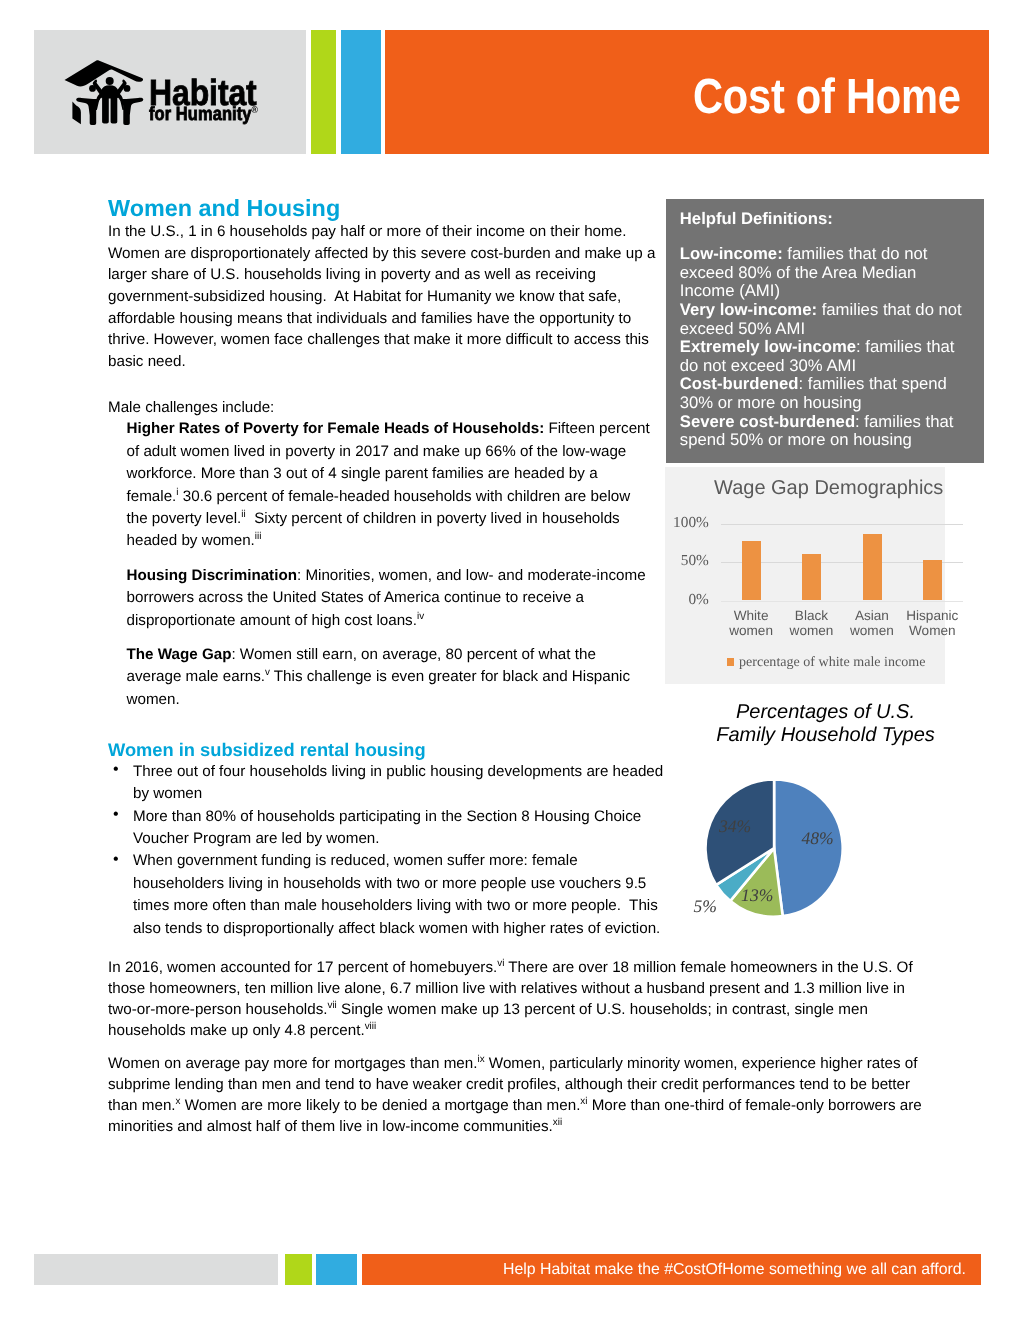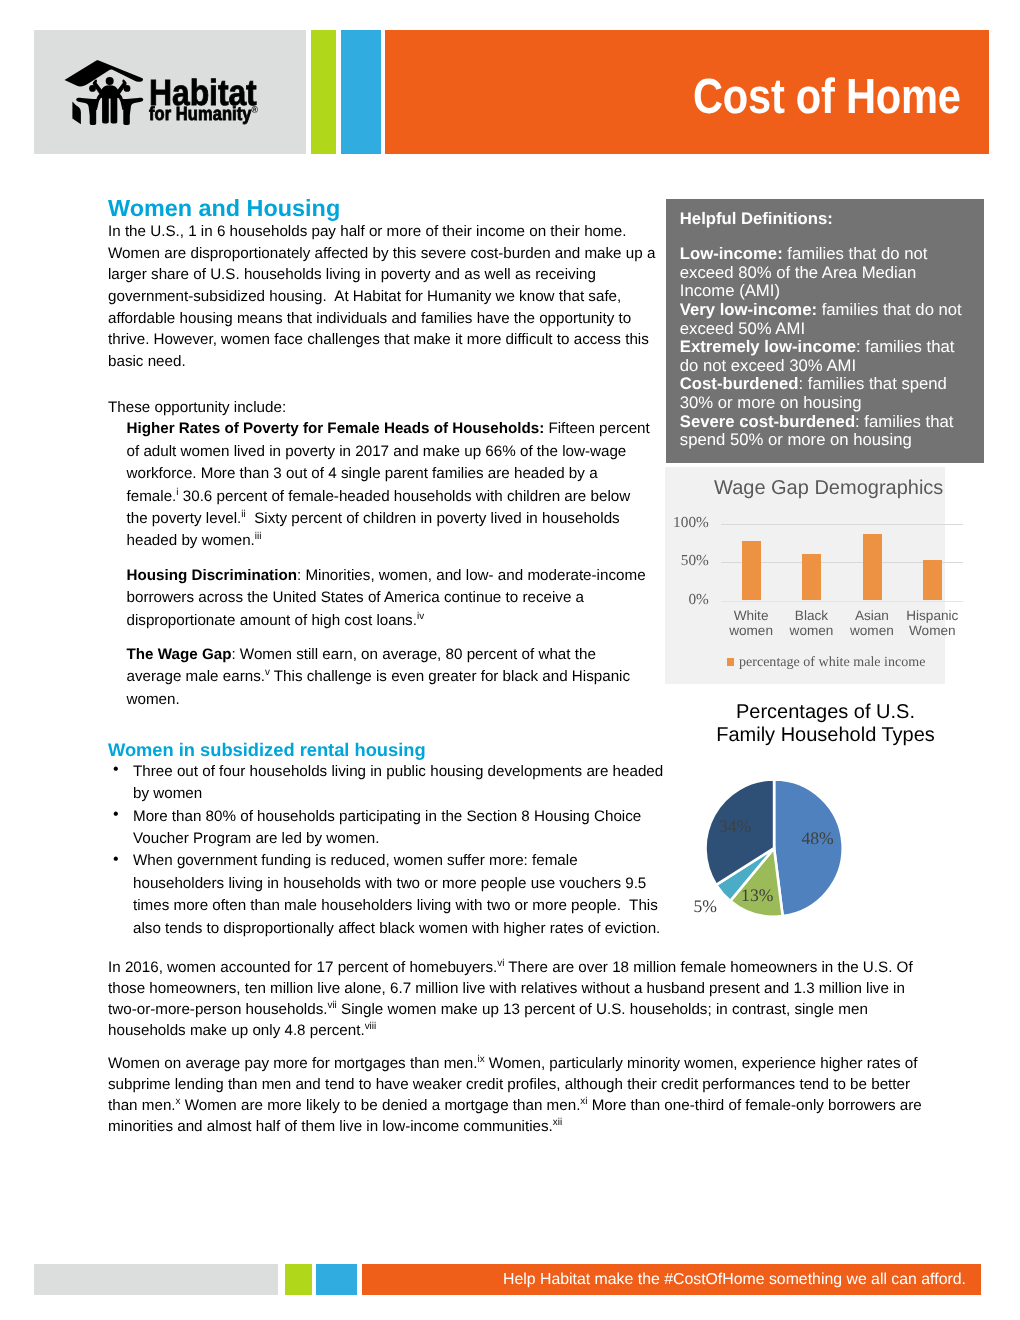--- a/index.html
+++ b/index.html
@@ -58,34 +58,34 @@
   #barpanel{left:665px;top:467px;width:280px;height:217px;background:#f1f1f1;}
   #bar-title{position:absolute;left:49px;width:229.4px;top:10.5px;text-align:center;font-size:20px;color:#595959;line-height:1;}
   .gridline{position:absolute;height:1px;background:#d9d9d9;left:55.7px;width:242.3px;}
   .ytl{position:absolute;left:0;width:43.8px;font-family:"Liberation Serif",serif;font-size:15.3px;color:#595959;text-align:right;white-space:nowrap;}
   .bar{position:absolute;background:#ed9242;}
   .xtl{position:absolute;text-align:center;font-size:13.6px;color:#595959;line-height:15.5px;}
   #bar-legend{position:absolute;left:61.7px;top:188px;text-align:left;font-family:"Liberation Serif",serif;font-size:14.05px;color:#595959;line-height:1;white-space:nowrap;}
   #bar-legend .swatch{display:inline-block;width:7.6px;height:7.8px;background:#ed9242;margin-right:4.7px;vertical-align:0px;}
 
   
-  #piewrap{left:660px;top:698px;width:330px;height:240px;}
+  #piewrap{left:660px;top:698px;width:330px;height:240px;font-style:italic;}
   #pie-title{position:absolute;left:8px;width:315px;top:2.5px;text-align:center;font-size:20px;color:#000;line-height:23.9px;}
   #pie-svg{position:absolute;left:44px;top:80.1px;}
   .pielbl{position:absolute;font-family:"Liberation Serif",serif;color:#404040;font-size:17.6px;line-height:1;white-space:nowrap;}
   #pl0{left:141.4px;top:132px;}
   #pl1{left:81.1px;top:189.3px;}
   #pl2{left:33.5px;top:200.3px;}
   #pl3{left:59px;top:120.3px;}
   #pie-legend{position:absolute;left:238.4px;top:67.9px;width:92px;font-size:14.8px;color:#595959;line-height:16.8px;}
   .lgitem{position:relative;}
   .lgsw{position:absolute;left:-9.9px;top:4.4px;width:4.8px;height:5.2px;}
 
   
-  #footer{left:34px;top:1254px;width:947px;height:31px;margin-top:10px;}
+  #footer{left:34px;top:1254px;width:947px;height:31px;}
   #ft-gray{position:absolute;left:0;top:0;width:244px;height:31px;background:#dcdddd;}
   #ft-green{position:absolute;left:250.5px;top:0;width:27px;height:31px;background:#b0d719;}
   #ft-blue{position:absolute;left:282px;top:0;width:41px;height:31px;background:#31ace0;}
   #ft-orange{position:absolute;left:327.5px;top:0;width:619.5px;height:31px;background:#f05f19;}
   #ft-text{position:absolute;left:469px;top:0;width:619.5px;height:31px;line-height:31px;
            text-align:left;color:#fff;font-size:15.85px;white-space:nowrap;}
 </style>
 </head>
 <body>
 
@@ -114,21 +114,21 @@
 </div>
 <div id="hdr-green" style="background: rgb(176, 215, 25);"></div>
 <div id="hdr-blue" style="background: rgb(49, 172, 224);"></div>
 <div id="hdr-orange" style="background: rgb(240, 95, 25);"></div>
 <div id="hdr-title">Cost of Home</div>
 </div>
 <div class="abs" id="left-col">
 <h2 class="sec big" style="color: rgb(0, 165, 217);">Women and Housing</h2>
 <p class="body">In the U.S., 1 in 6 households pay half or more of their income on their home. Women are disproportionately affected by this severe cost-burden and make up a larger share of U.S. households living in poverty and as well as receiving government-subsidized housing.  At Habitat for Humanity we know that safe, affordable housing means that individuals and families have the opportunity to thrive. However, women face challenges that make it more difficult to access this basic need.</p>
 <div class="spacer"></div>
-<p class="body">These opportunity include:</p>
+<p class="body">Male challenges include:</p>
 <div style="height:0px"></div>
 <div class="chall"><b>Higher Rates of Poverty for Female Heads of Households:</b><span> Fifteen percent of adult women lived in poverty in 2017 and make up 66% of the low-wage workforce. More than 3 out of 4 single parent families are headed by a female.</span><sup>i</sup><span> 30.6 percent of female-headed households with children are below the poverty level.</span><sup>ii</sup><span>  Sixty percent of children in poverty lived in households headed by women.</span><sup>iii</sup></div>
 <div style="height:12px"></div>
 <div class="chall"><b>Housing Discrimination</b><span>: Minorities, women, and low- and moderate-income borrowers across the United States of America continue to receive a disproportionate amount of high cost loans.</span><sup>iv</sup></div>
 <div style="height:12px"></div>
 <div class="chall"><b>The Wage Gap</b><span>: Women still earn, on average, 80 percent of what the average male earns.</span><sup>v</sup><span> This challenge is even greater for black and Hispanic women.</span></div>
 <div style="height:28px"></div>
 <h2 class="sec" style="color: rgb(0, 165, 217);">Women in subsidized rental housing</h2>
 <ul class="blist">
       <li>Three out of four households living in public housing developments are headed by women</li>

